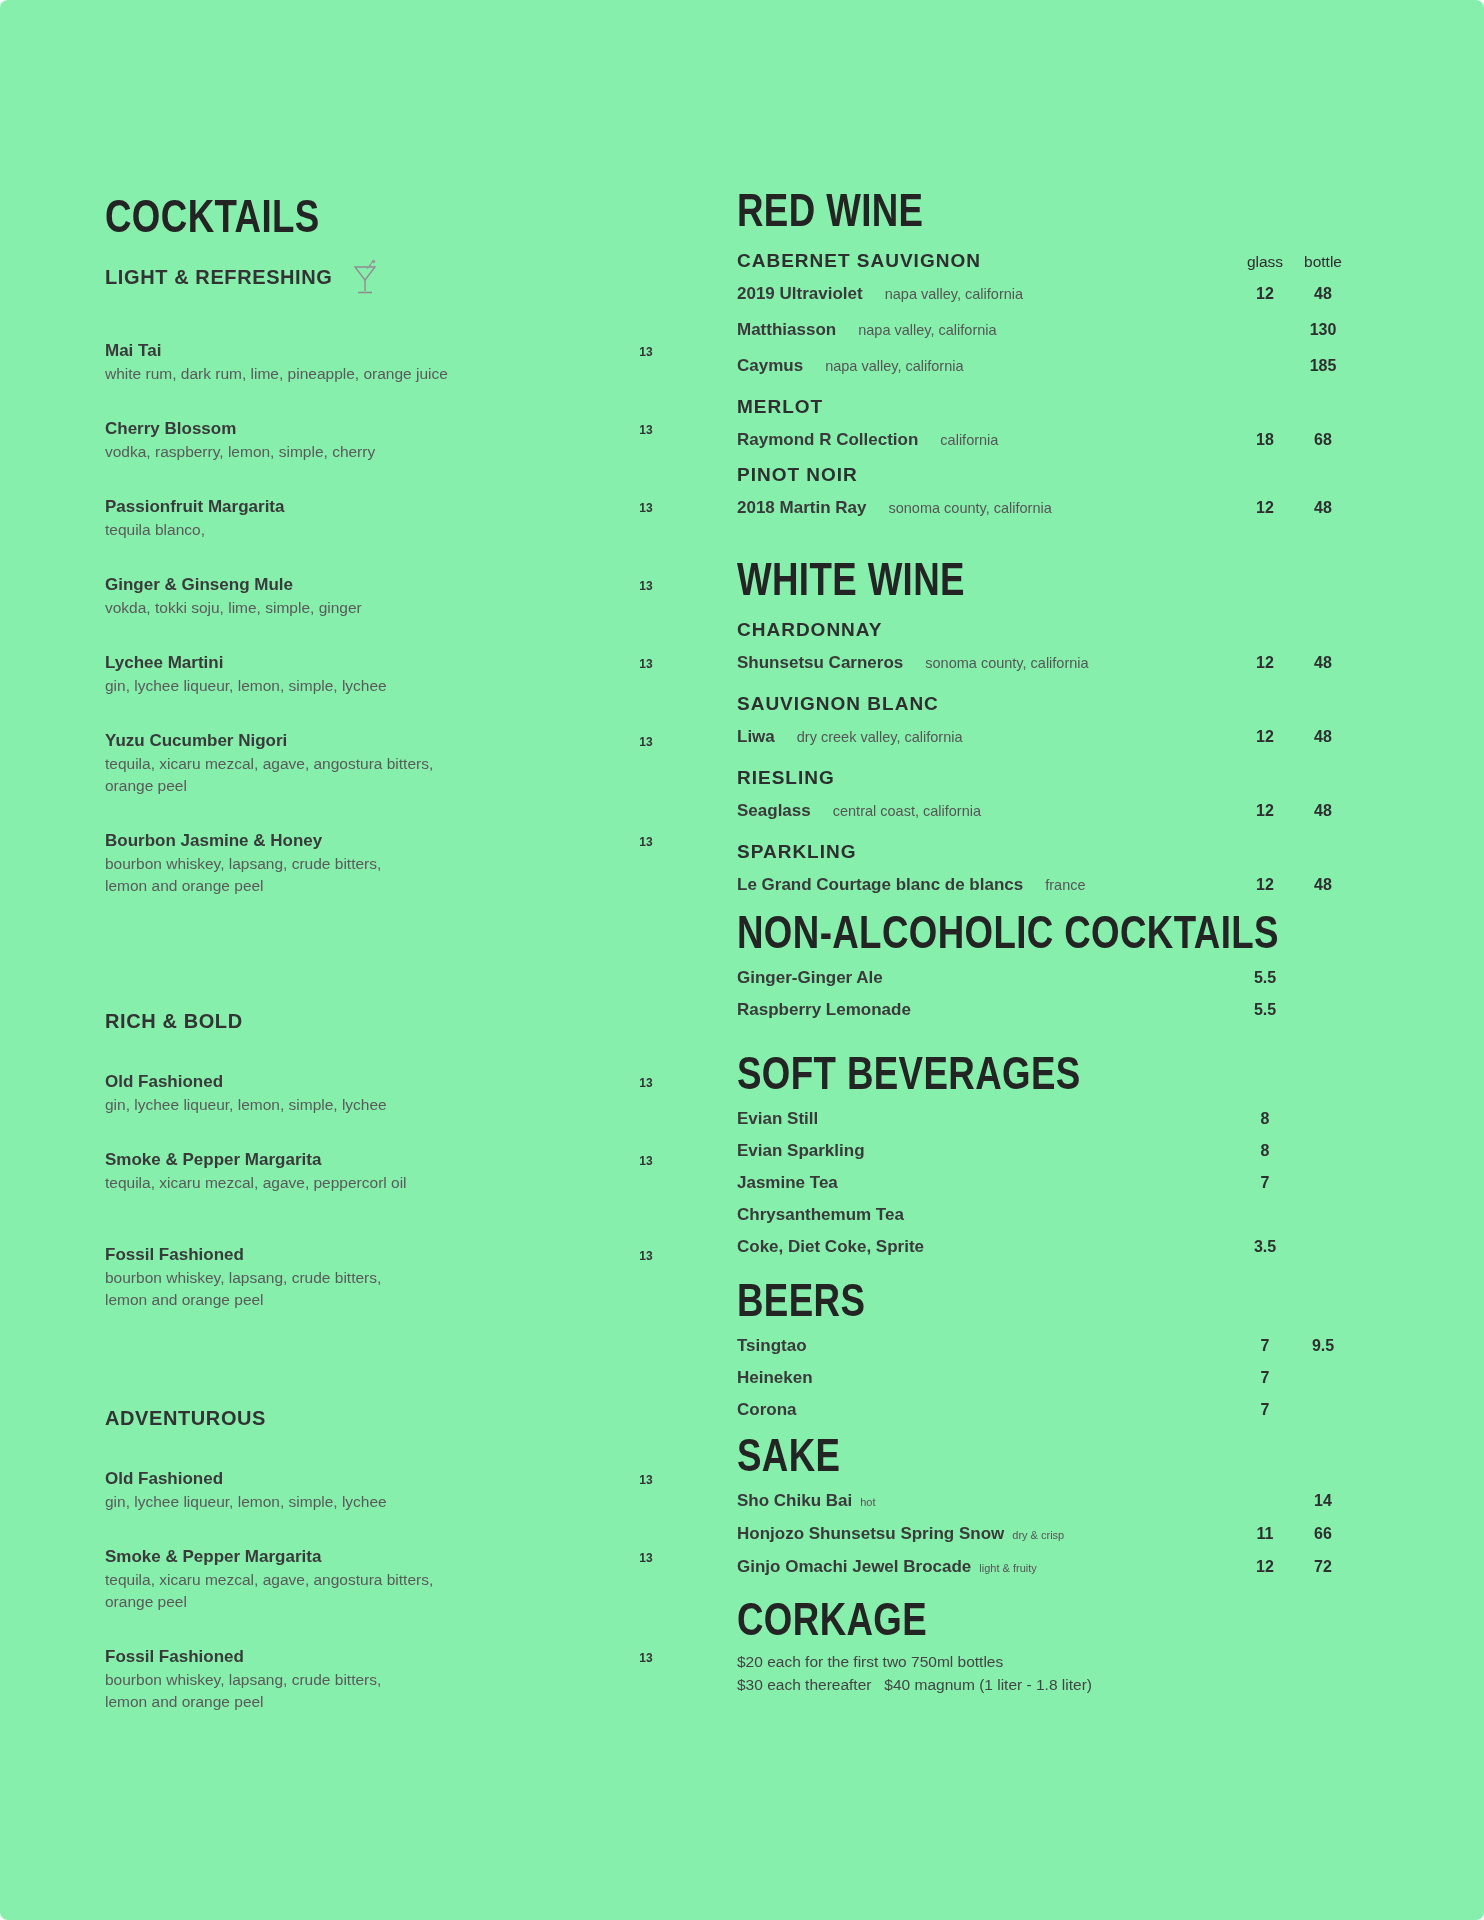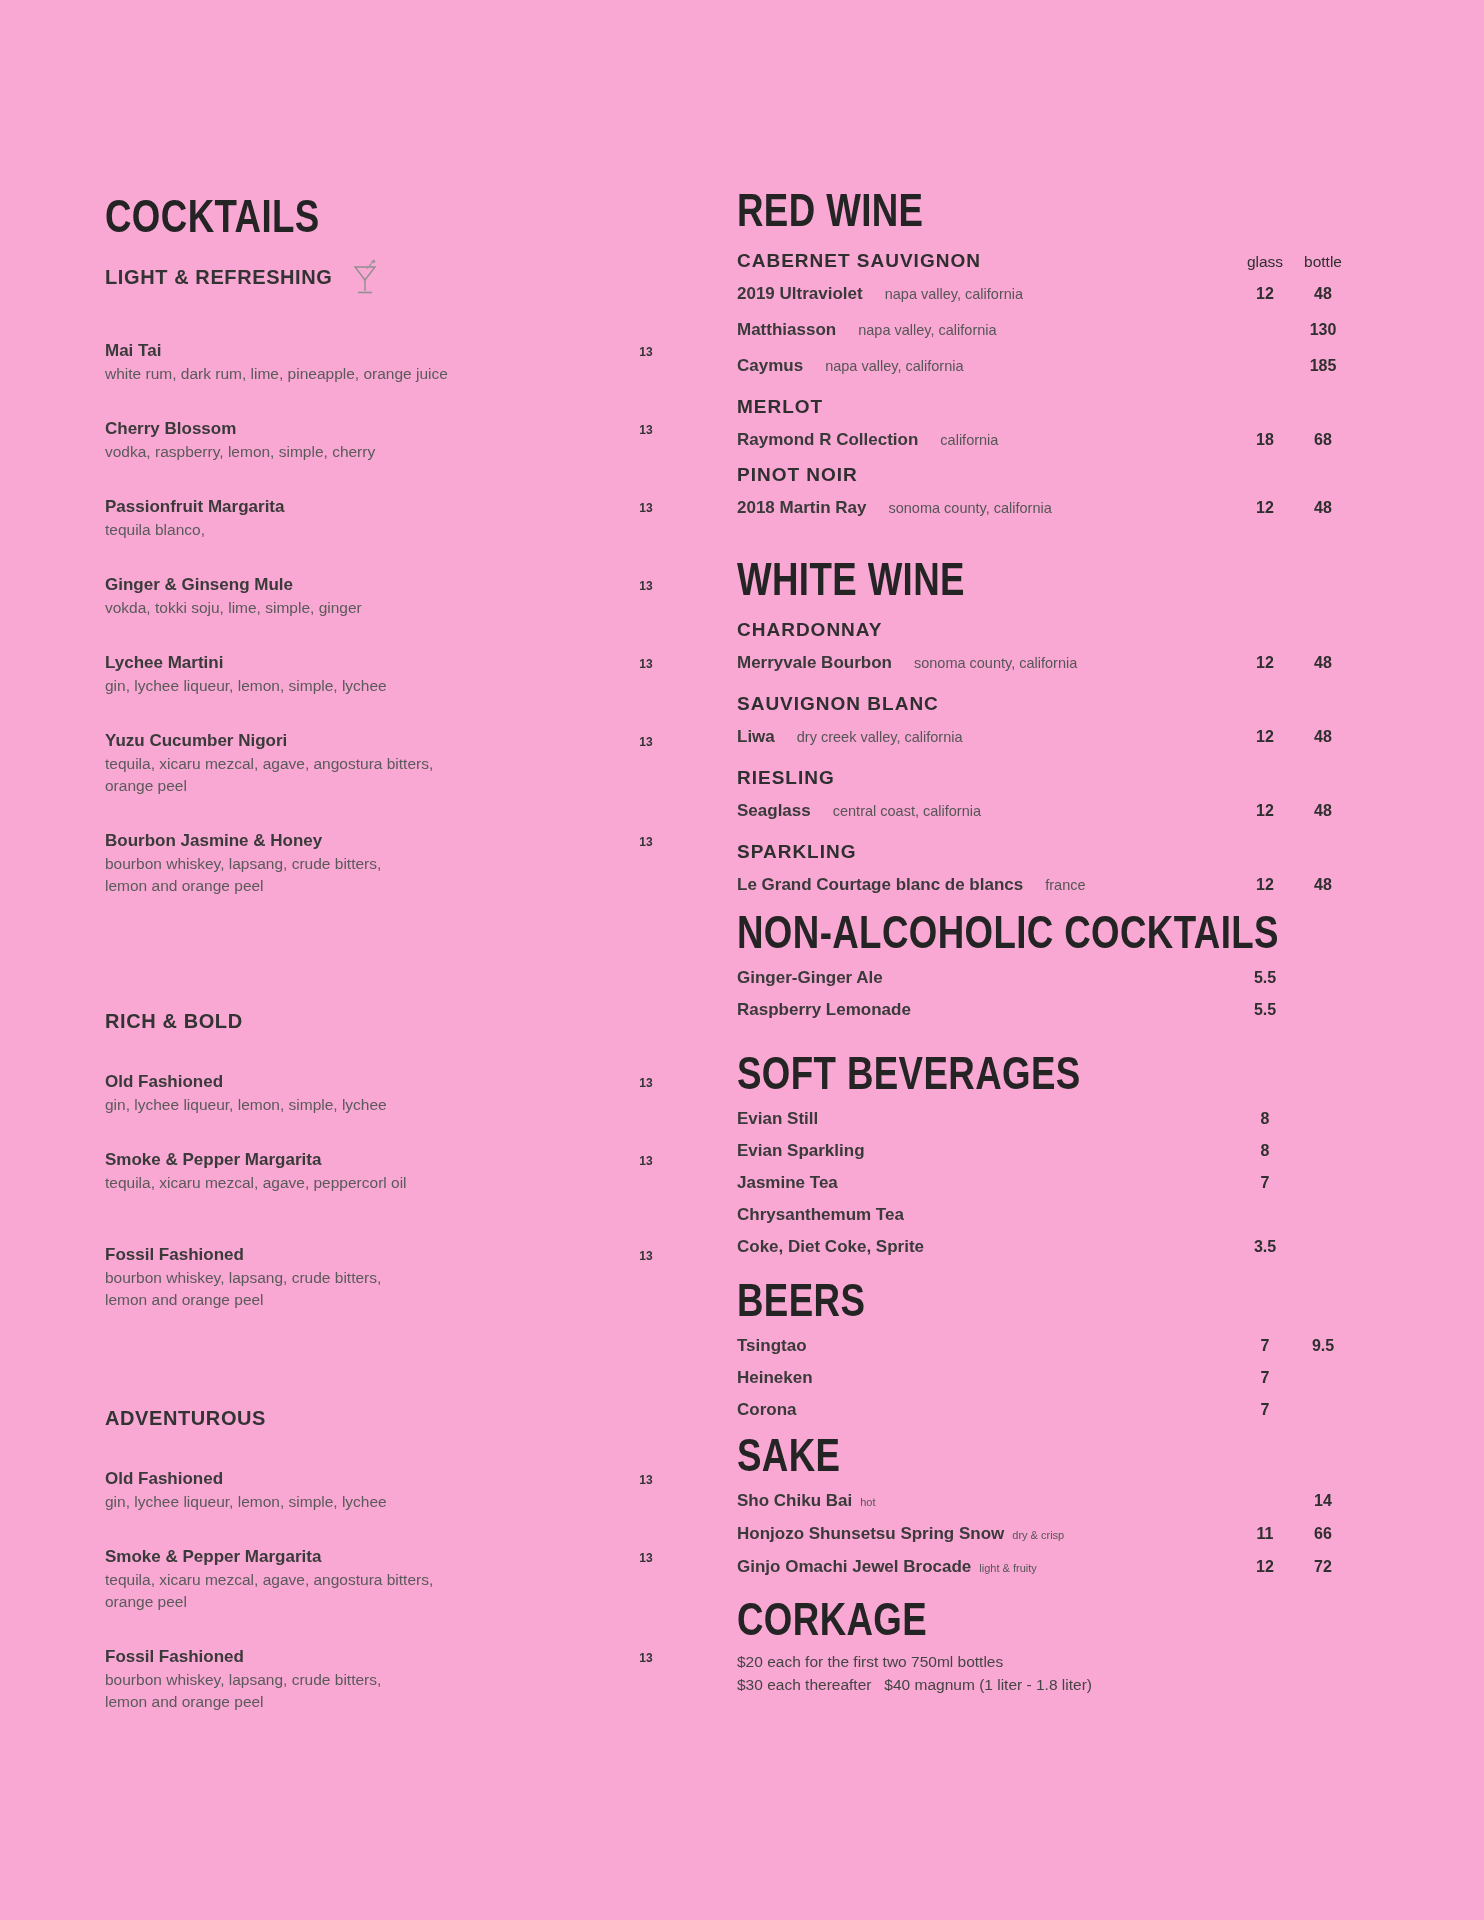--- a/index.html
+++ b/index.html
@@ -1,22 +1,23 @@
 <!DOCTYPE html>
 <html><head>
 <meta charset="utf-8">
 <style>
   html,body{margin:0;padding:0;background:#ffffff;}
   .page{
     position:relative;
     width:1484px;height:1920px;
-    background:#f9a8d4;
+    background:#86efac;
     font-family:"Liberation Sans",sans-serif;
     color:#2e2e2e;
     overflow:hidden;
+    border-radius:8px;
   }
   .col-left{position:absolute;left:105px;top:192px;width:565px;}
   .col-right{position:absolute;left:737px;top:186px;width:645px;}
 
   .menu-title{
     font-size:47px;font-weight:bold;color:#242424;
     line-height:1;margin:0;
     transform:scaleX(0.78);transform-origin:left center;
     white-space:nowrap;letter-spacing:0.5px;
   }
@@ -254,21 +255,21 @@
       <span class="pcell">12</span>
       <span class="pcell pcell-bottle">48</span>
     </div>
 
     <h1 class="menu-title mt-white mb-16">WHITE WINE</h1>
 
     <div class="vrow">
       <span class="varietal">CHARDONNAY</span>
     </div>
     <div class="wine-row">
-      <span class="wname-wrap"><span class="wname">Merryvale Bourbon</span><span class="region">sonoma county, california</span></span>
+      <span class="wname-wrap"><span class="wname">Shunsetsu Carneros</span><span class="region">sonoma county, california</span></span>
       <span class="pcell">12</span>
       <span class="pcell pcell-bottle">48</span>
     </div>
 
     <div class="vrow vblock">
       <span class="varietal">SAUVIGNON BLANC</span>
     </div>
     <div class="wine-row">
       <span class="wname-wrap"><span class="wname">Liwa</span><span class="region">dry creek valley, california</span></span>
       <span class="pcell">12</span>

